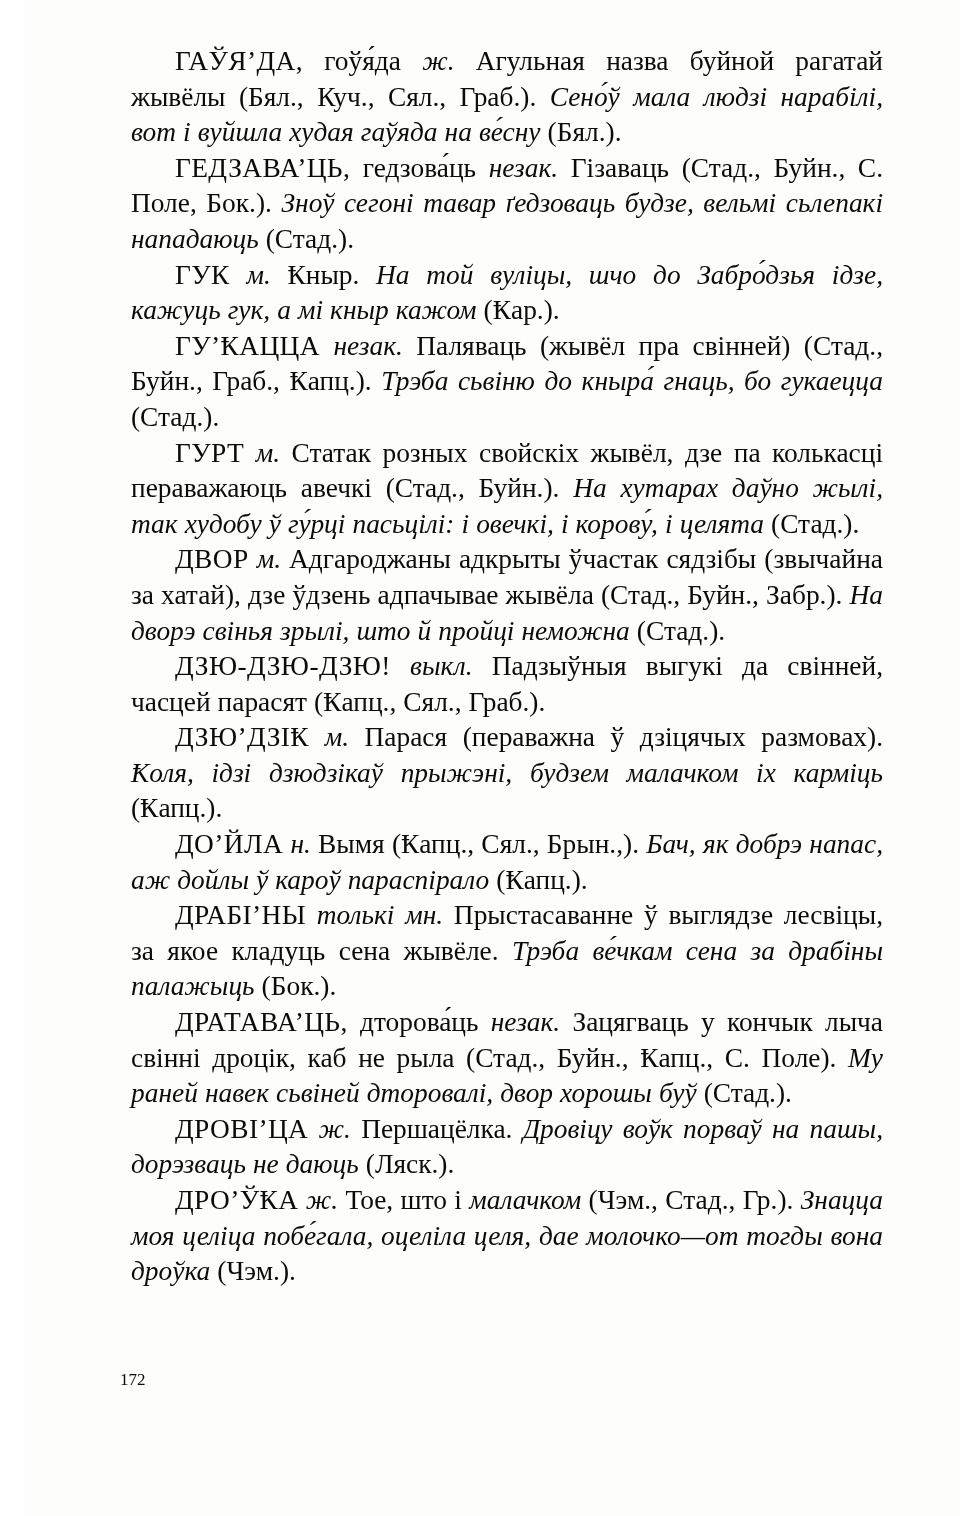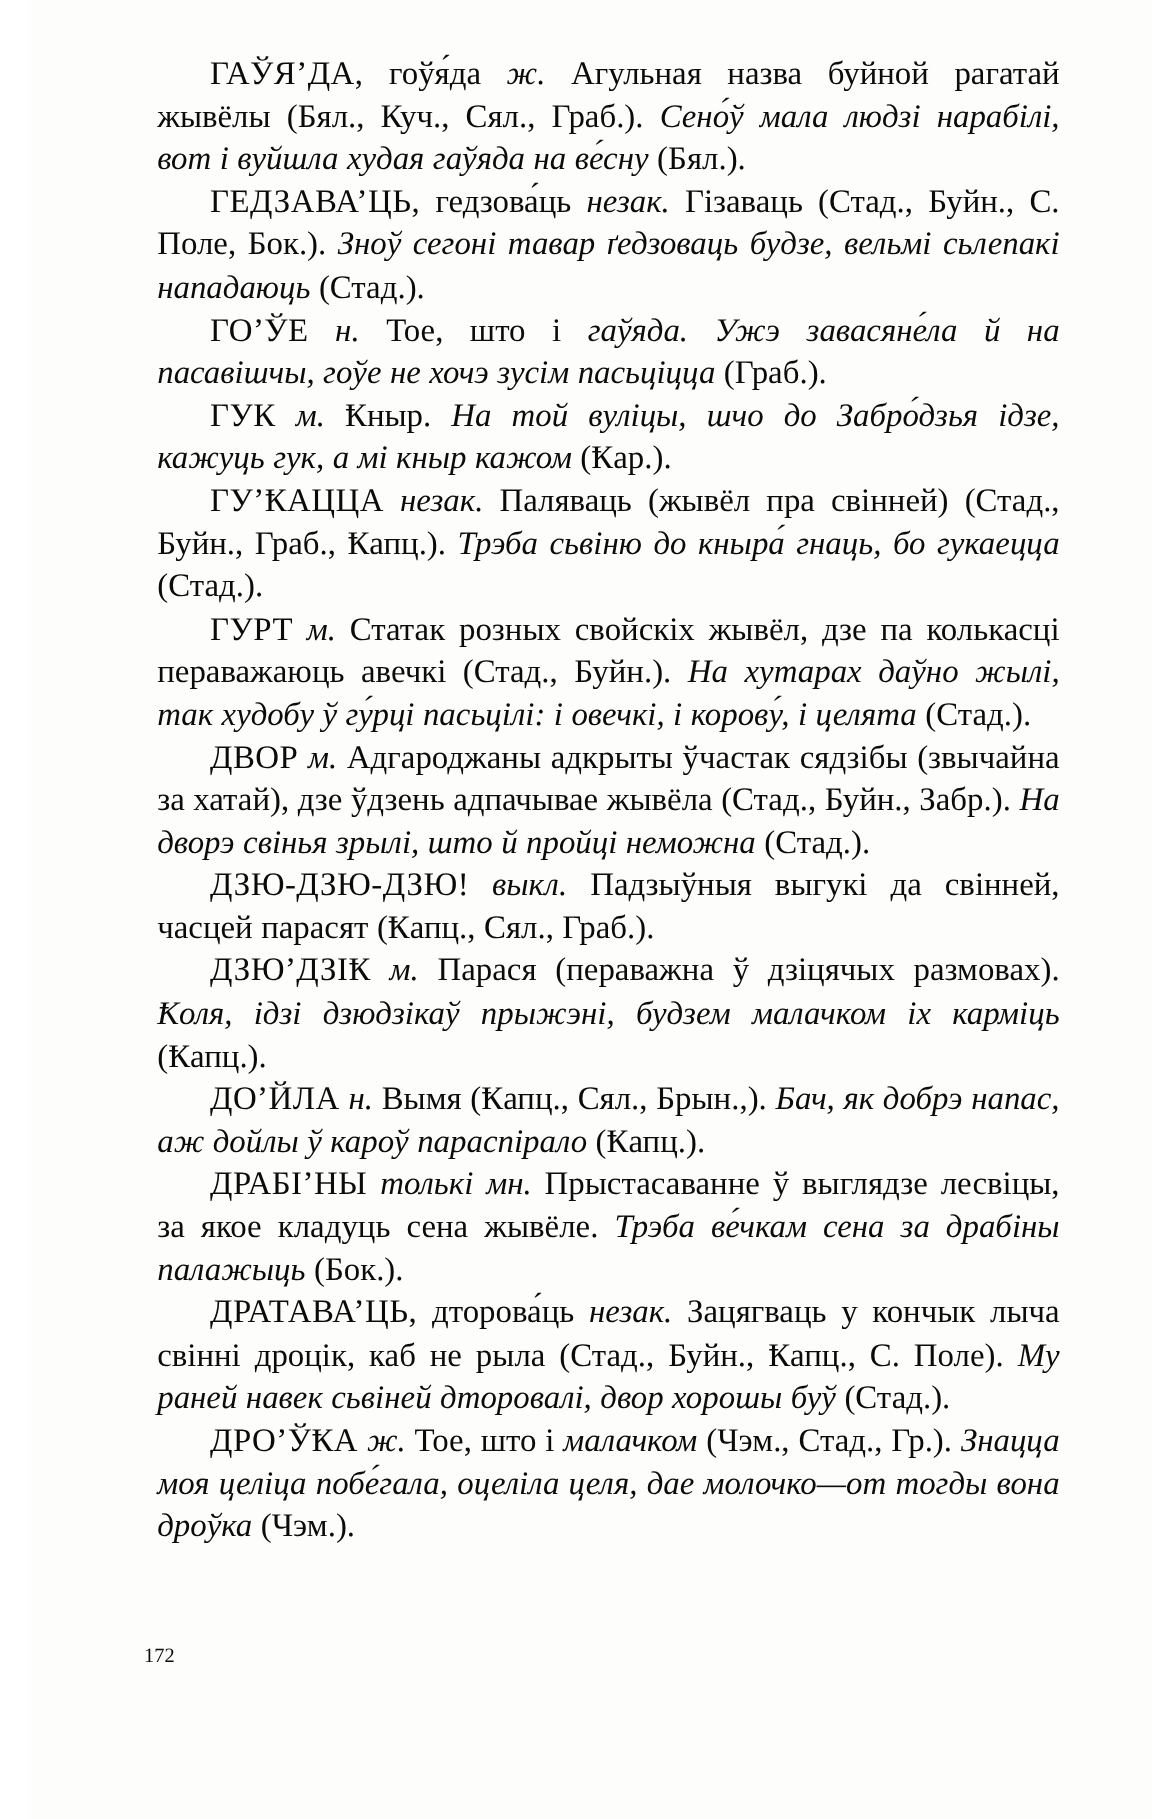--- a/index.html
+++ b/index.html
@@ -65,40 +65,40 @@
 </head>
 <body>
 
 <div class="page">
   <div class="column">
 
     <p class="entry"><span class="hw">ГАЎЯ’ДА,</span><span class="form"> гоўя́да </span><span class="gram">ж.</span><span class="def"> Агульная назва буйной рагатай жывёлы </span><span class="src">(Бял., Куч., Сял., Граб.). </span><span class="quote">Сено́ў мала людзі нарабілі, вот і вуйшла худая гаўяда на ве́сну </span><span class="src">(Бял.).</span></p>
 
     <p class="entry"><span class="hw">ГЕДЗАВА’ЦЬ,</span><span class="form"> гедзова́ць </span><span class="gram">незак.</span><span class="def"> Гізаваць </span><span class="src">(Стад., Буйн., С. Поле, Бок.). </span><span class="quote">Зноў сегоні тавар ґедзоваць будзе, вельмі сьлепакі нападаюць </span><span class="src">(Стад.).</span></p>
 
-    <p class="entry"><span class="hw">ГО’ЎЕ</span><span class="form"> </span><span class="gram">н.</span><span class="def"> Тое, што і </span><span class="quote">гаўяда.</span><span class="quote"> Ужэ завасяне́ла й на пасавішчы, гоўе не хочэ зусім пасьціцца </span><span class="src">(Граб.).</span></p>
 
     <p class="entry"><span class="hw">ГУК</span><span class="form"> </span><span class="gram">м.</span><span class="def"> Ҟныр. </span><span class="quote">На той вуліцы, шчо до Забро́дзья ідзе, кажуць гук, а мі кныр кажом </span><span class="src">(Ҟар.).</span></p>
 
     <p class="entry"><span class="hw">ГУ’ҞАЦЦА</span><span class="form"> </span><span class="gram">незак.</span><span class="def"> Паляваць (жывёл пра свінней) </span><span class="src">(Стад., Буйн., Граб., Ҟапц.). </span><span class="quote">Трэба сьвіню до кныра́ гнаць, бо гукаецца </span><span class="src">(Стад.).</span></p>
 
     <p class="entry"><span class="hw">ГУРТ</span><span class="form"> </span><span class="gram">м.</span><span class="def"> Статак розных свойскіх жывёл, дзе па колькасці пераважаюць авечкі </span><span class="src">(Стад., Буйн.). </span><span class="quote">На хутарах даўно жылі, так худобу ў гу́рці пасьцілі: і овечкі, і корову́, і целята </span><span class="src">(Стад.).</span></p>
 
     <p class="entry"><span class="hw">ДВОР</span><span class="form"> </span><span class="gram">м.</span><span class="def"> Адгароджаны адкрыты ўчастак сядзібы (звычайна за хатай), дзе ўдзень адпачывае жывёла </span><span class="src">(Стад., Буйн., Забр.). </span><span class="quote">На дворэ свінья зрылі, што й пройці неможна </span><span class="src">(Стад.).</span></p>
 
     <p class="entry"><span class="hw">ДЗЮ-ДЗЮ-ДЗЮ!</span><span class="form"> </span><span class="gram">выкл.</span><span class="def"> Падзыўныя выгукі да свінней, часцей парасят </span><span class="src">(Ҟапц., Сял., Граб.).</span></p>
 
     <p class="entry"><span class="hw">ДЗЮ’ДЗІҞ</span><span class="form"> </span><span class="gram">м.</span><span class="def"> Парася (пераважна ў дзіцячых размовах). </span><span class="quote">Ҟоля, ідзі дзюдзікаў прыжэні, будзем малачком іх карміць </span><span class="src">(Ҟапц.).</span></p>
 
     <p class="entry"><span class="hw">ДО’ЙЛА</span><span class="form"> </span><span class="gram">н.</span><span class="def"> Вымя </span><span class="src">(Ҟапц., Сял., Брын.,). </span><span class="quote">Бач, як добрэ напас, аж дойлы ў кароў параспірало </span><span class="src">(Ҟапц.).</span></p>
 
     <p class="entry"><span class="hw">ДРАБІ’НЫ</span><span class="form"> </span><span class="gram">толькі мн.</span><span class="def"> Прыстасаванне ў выглядзе лесвіцы, за якое кладуць сена жывёле. </span><span class="quote">Трэба ве́чкам сена за драбіны палажыць </span><span class="src">(Бок.).</span></p>
 
     <p class="entry"><span class="hw">ДРАТАВА’ЦЬ,</span><span class="form"> дторова́ць </span><span class="gram">незак.</span><span class="def"> Зацягваць у кончык лыча свінні дроцік, каб не рыла </span><span class="src">(Стад., Буйн., Ҟапц., С. Поле). </span><span class="quote">Му раней навек сьвіней дторовалі, двор хорошы буў </span><span class="src">(Стад.).</span></p>
 
+    <p class="entry"><span class="hw">ДРОВІ’ЦА</span><span class="form"> </span><span class="gram">ж.</span><span class="def"> Першацёлка. </span><span class="quote">Дровіцу воўк порваў на пашы, дорэзваць не даюць </span><span class="src">(Ляск.).</span></p>
 
     <p class="entry"><span class="hw">ДРО’ЎҞА</span><span class="form"> </span><span class="gram">ж.</span><span class="def"> Тое, што і </span><span class="quote">малачком</span><span class="src"> (Чэм., Стад., Гр.). </span><span class="quote">Знацца моя целіца побе́гала, оцеліла целя, дае молочко—от тогды вона дроўка </span><span class="src">(Чэм.).</span></p>
 
 
   </div>
 
   <div class="pageno">172</div>
 </div>
 
 </body></html>

